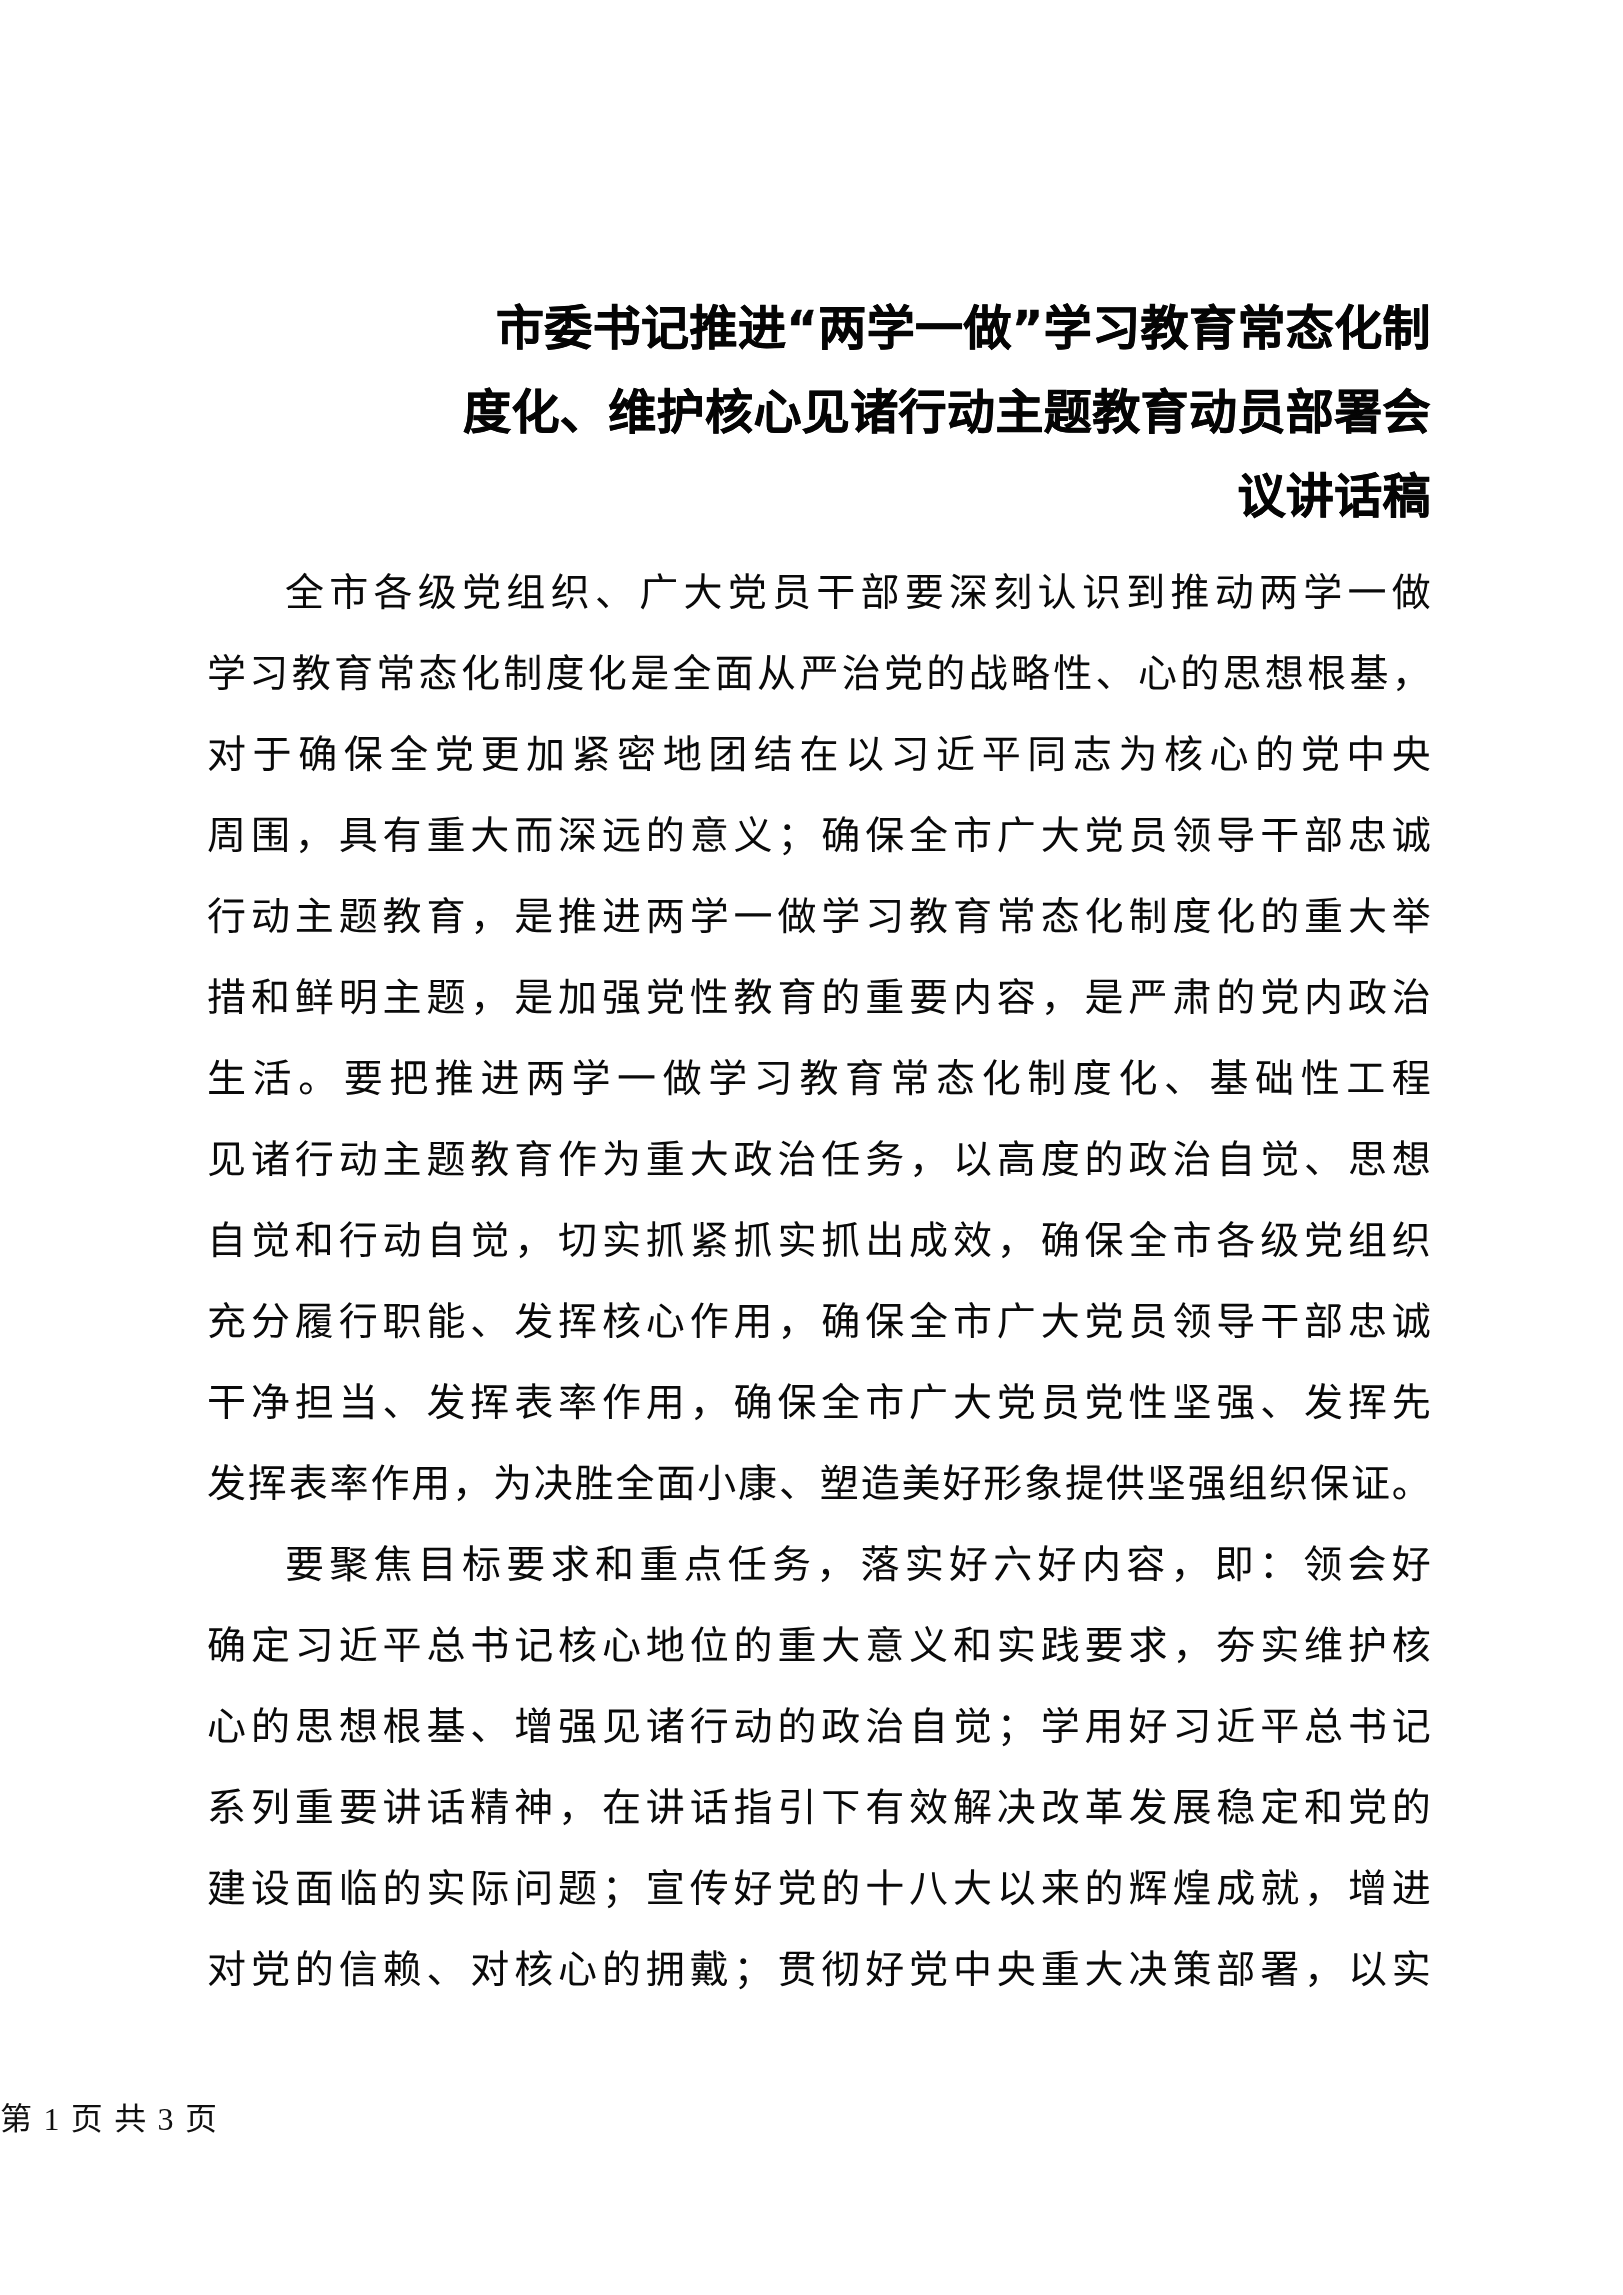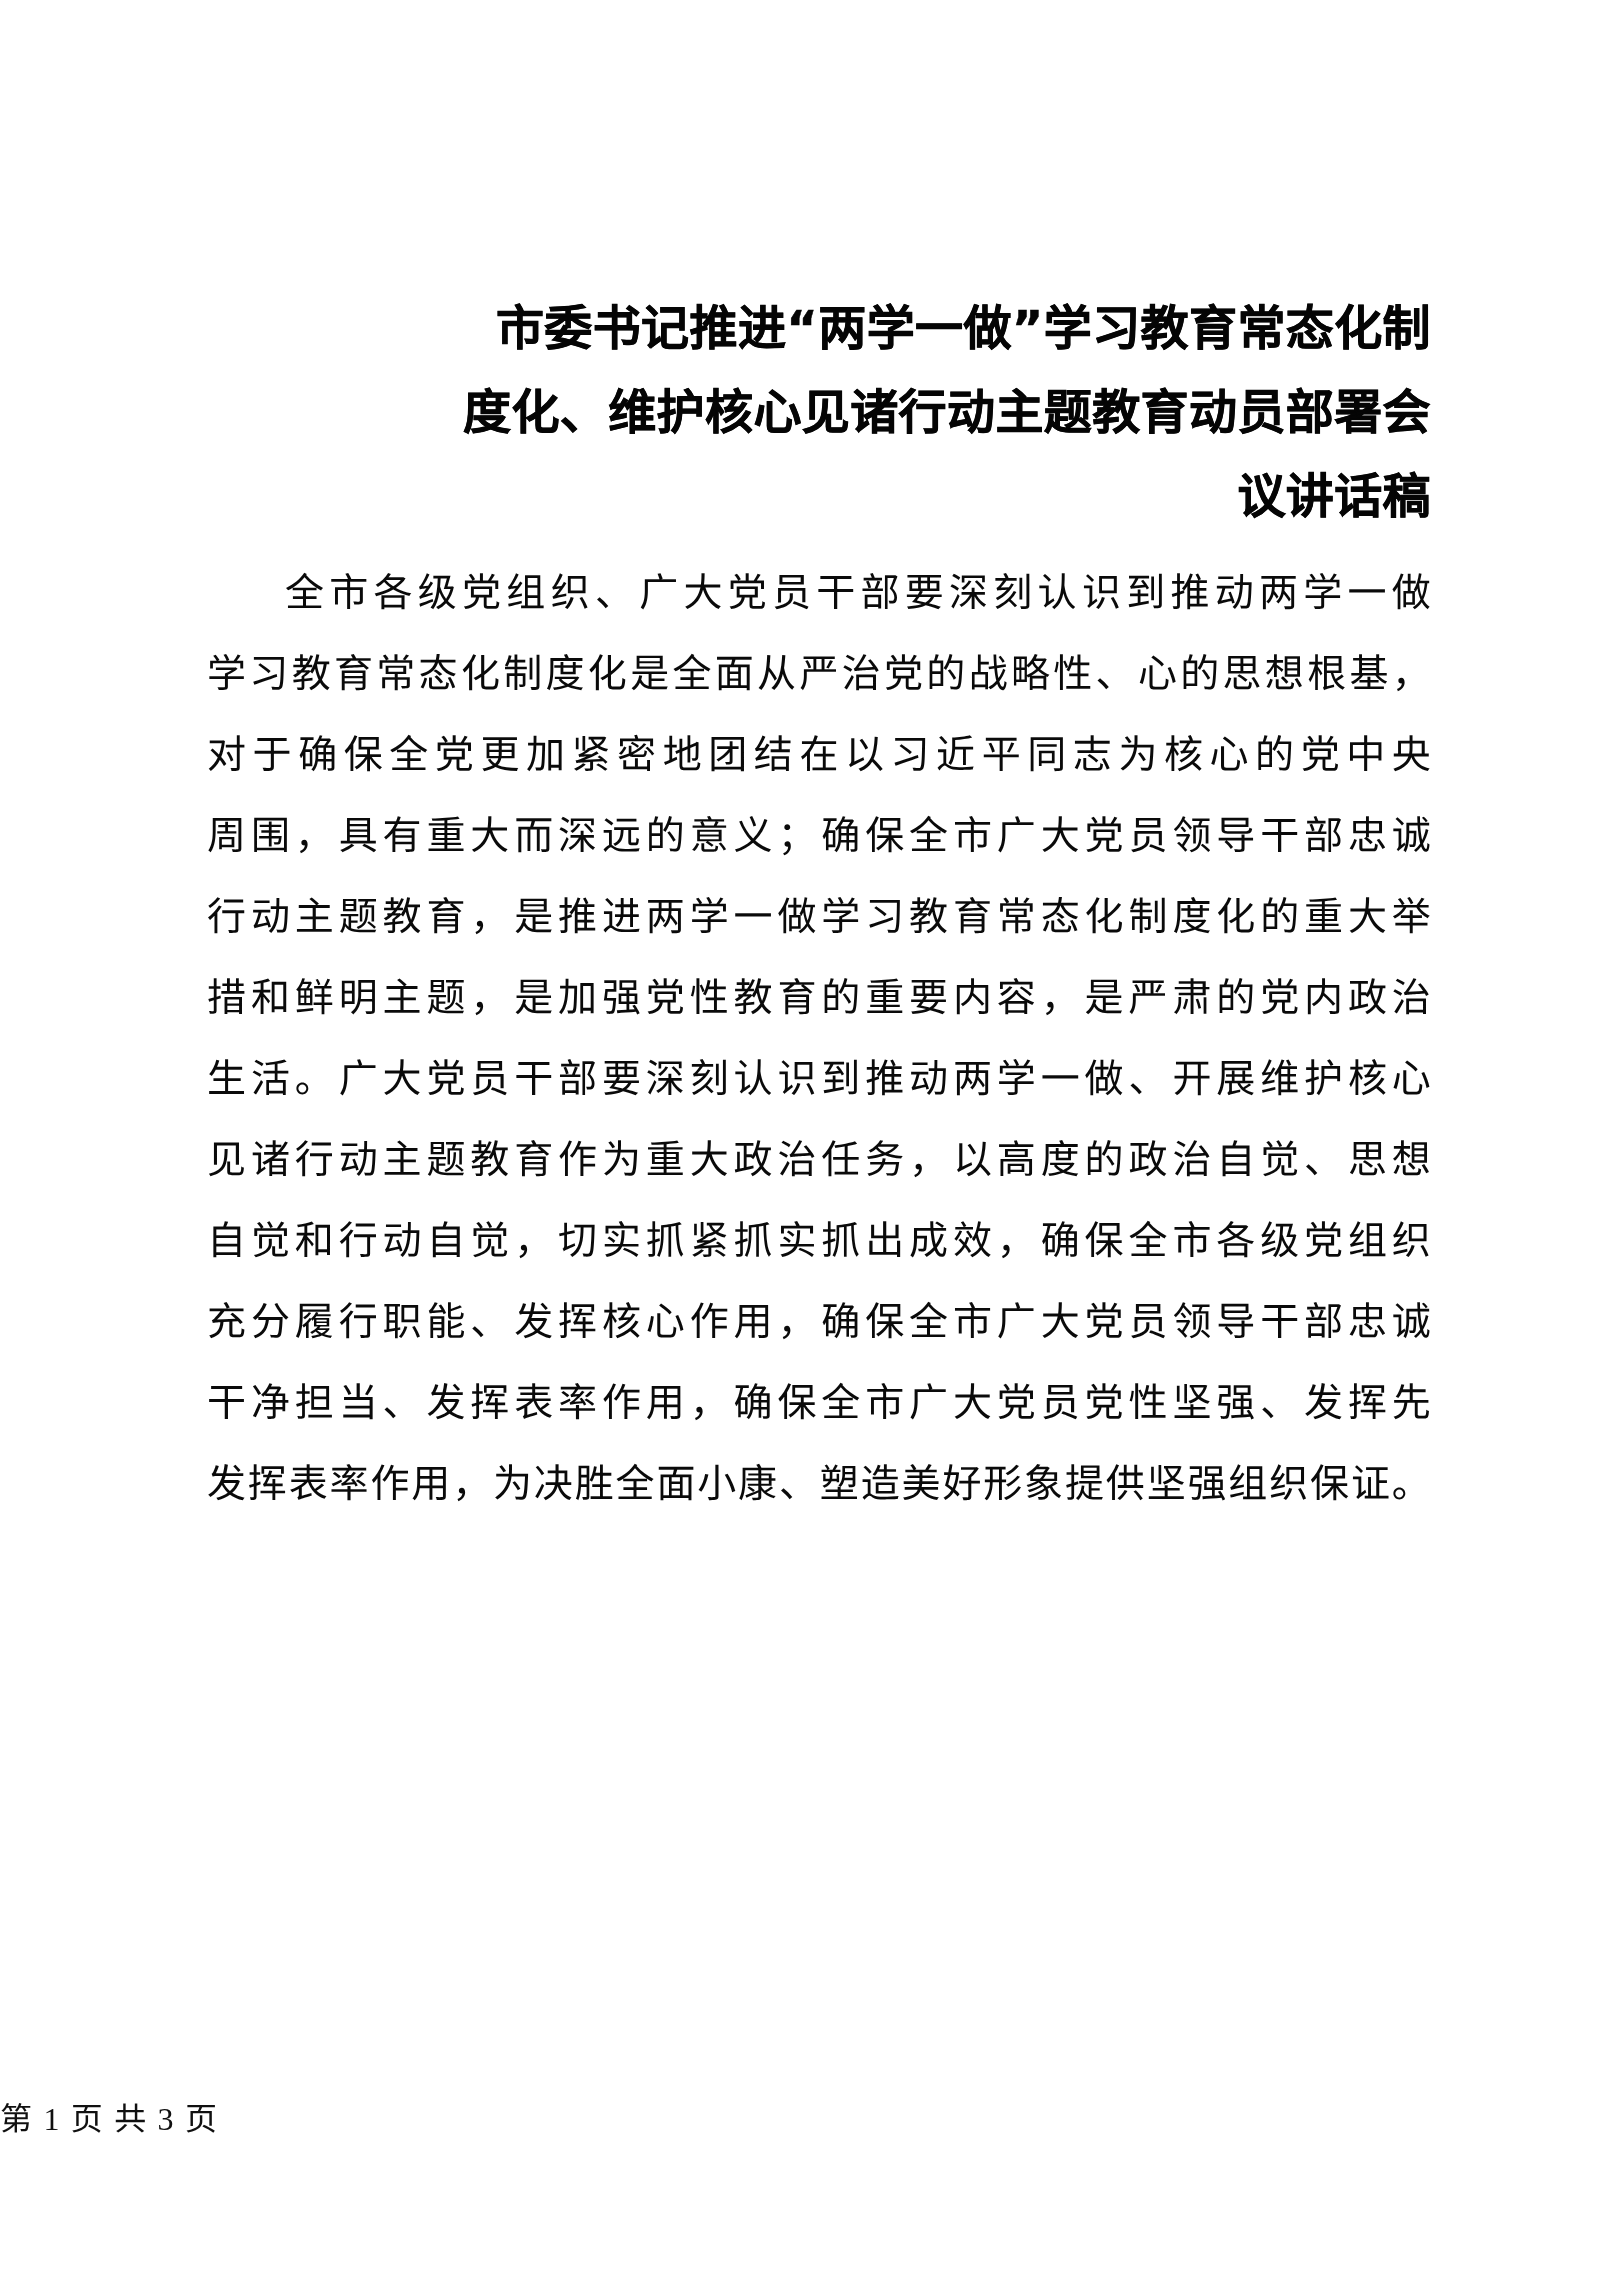--- a/index.html
+++ b/index.html
@@ -116,28 +116,36 @@
 
     <div class="body-block">
 
       <p class="para">
         <span class="pline stretch indent">全市各级党组织、广大党员干部要深刻认识到推动两学一做</span>
         <span class="pline stretch">学习教育常态化制度化是全面从严治党的战略性、心的思想根基，</span>
         <span class="pline stretch">对于确保全党更加紧密地团结在以习近平同志为核心的党中央</span>
         <span class="pline stretch">周围，具有重大而深远的意义；确保全市广大党员领导干部忠诚</span>
         <span class="pline stretch">行动主题教育，是推进两学一做学习教育常态化制度化的重大举</span>
         <span class="pline stretch">措和鲜明主题，是加强党性教育的重要内容，是严肃的党内政治</span>
-        <span class="pline stretch">生活。广大党员干部要深刻认识到推动两学一做、开展维护核心</span>
+        <span class="pline stretch">生活。要把推进两学一做学习教育常态化制度化、基础性工程</span>
         <span class="pline stretch">见诸行动主题教育作为重大政治任务，以高度的政治自觉、思想</span>
         <span class="pline stretch">自觉和行动自觉，切实抓紧抓实抓出成效，确保全市各级党组织</span>
         <span class="pline stretch">充分履行职能、发挥核心作用，确保全市广大党员领导干部忠诚</span>
         <span class="pline stretch">干净担当、发挥表率作用，确保全市广大党员党性坚强、发挥先</span>
         <span class="pline stretch">发挥表率作用，为决胜全面小康、塑造美好形象提供坚强组织保证。</span>
       </p>
 
+      <p class="para">
+        <span class="pline stretch indent">要聚焦目标要求和重点任务，落实好六好内容，即：领会好</span>
+        <span class="pline stretch">确定习近平总书记核心地位的重大意义和实践要求，夯实维护核</span>
+        <span class="pline stretch">心的思想根基、增强见诸行动的政治自觉；学用好习近平总书记</span>
+        <span class="pline stretch">系列重要讲话精神，在讲话指引下有效解决改革发展稳定和党的</span>
+        <span class="pline stretch">建设面临的实际问题；宣传好党的十八大以来的辉煌成就，增进</span>
+        <span class="pline stretch">对党的信赖、对核心的拥戴；贯彻好党中央重大决策部署，以实</span>
+      </p>
 
     </div>
   </div>
 
   <div class="footer">
     <span>第 1 页  共 3 页</span>
   </div>
 
 </div>
 

